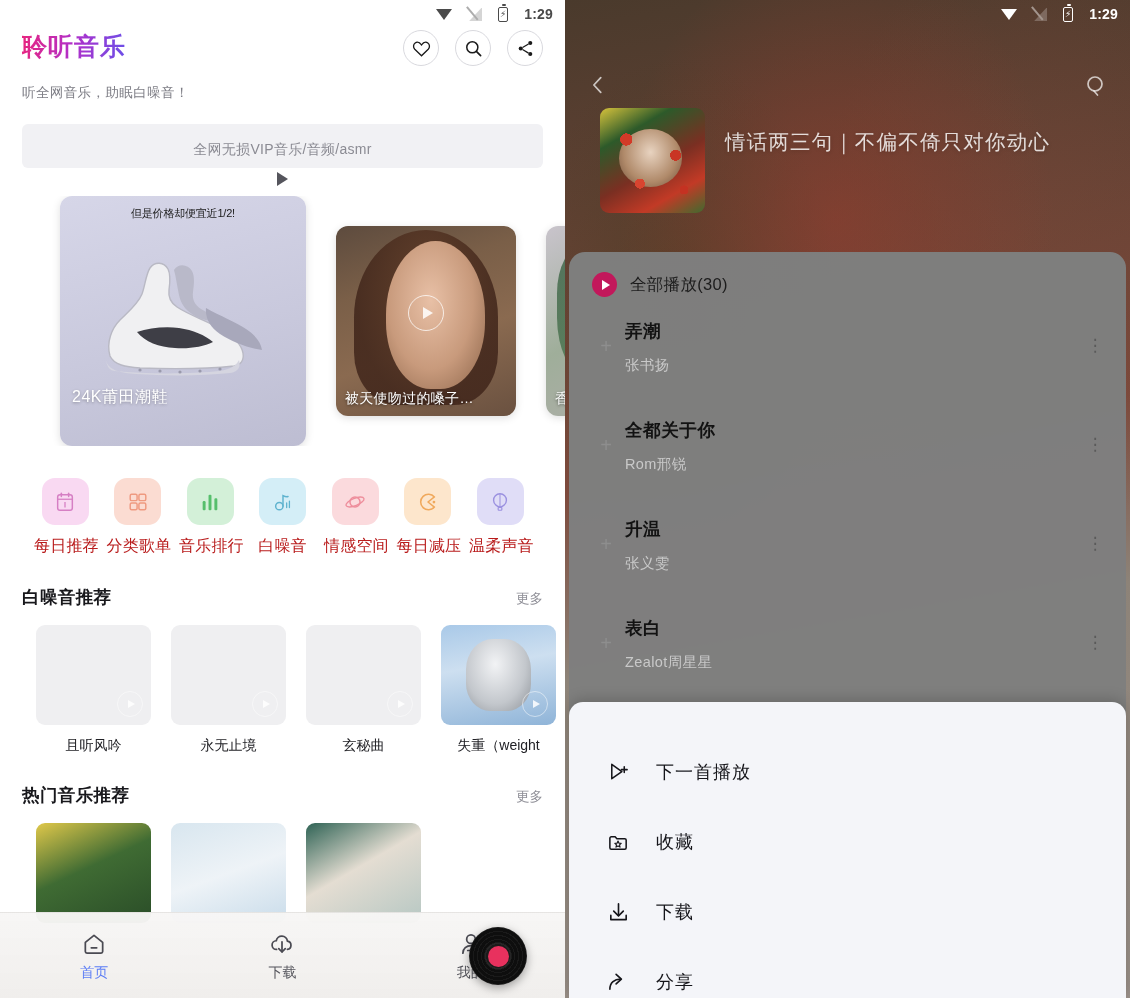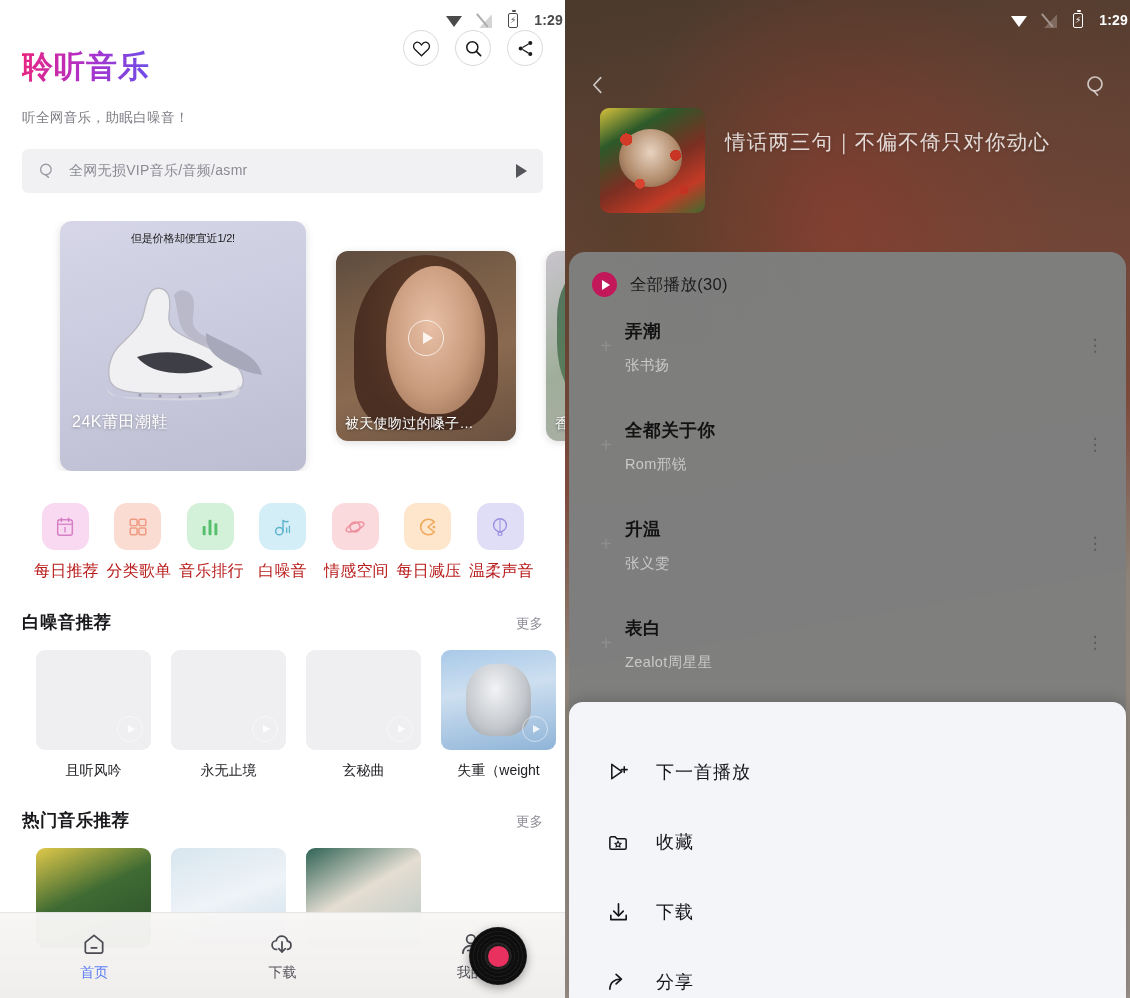--- a/index.html
+++ b/index.html
@@ -11,22 +11,22 @@
   .stage { position:relative; width:1130px; height:998px; display:flex; }
 
   
   .phone { position:relative; width:565px; height:998px; overflow:hidden; }
   .phone-left  { background:#ffffff; }
   .phone-right { background:#3a2a24; }
 
   
   .statusbar {
     position:absolute; top:0; left:0; right:0; height:28px;
-    display:flex; align-items:flex-end; justify-content:flex-end;
-    gap:16px; padding-right:2px; z-index:40;
+    display:flex; align-items:center; justify-content:flex-end;
+    gap:16px; padding-right:12px; z-index:40;
   }
   .sb-time { font-size:14px; font-weight:bold; letter-spacing:.2px; }
   .sb-dark .sb-time { color:#4a4a4a; }
   .sb-light .sb-time { color:#ffffff; }
   .ic-wifi { width:17px; height:13px; position:relative; }
   .ic-wifi:before {
     content:""; position:absolute; left:0; top:1px;
     border-left:8.5px solid transparent; border-right:8.5px solid transparent;
     border-top:11px solid currentColor;
   }
@@ -50,40 +50,39 @@
   }
   .ic-bat:after {
     content:"\26A1"; font-size:9px; line-height:1; color:currentColor;
   }
   .sb-dark { color:#4a4a4a; }
   .sb-light { color:#ffffff; }
 
   
   .lh { padding:30px 22px 0 22px; position:relative; }
   .app-title {
-    font-size:31px; font-weight:bold; letter-spacing:1px;
+    font-size:25px; font-weight:bold; letter-spacing:1px;
     background:linear-gradient(95deg,#e8257f 0%,#b12fc9 48%,#6b4fe8 100%);
     -webkit-background-clip:text; background-clip:text;
     -webkit-text-fill-color:transparent; color:#c02a9e;
     display:inline-block;
-    margin-top:16px;
   }
   .app-sub { font-size:13.5px; color:#7d7d85; margin-top:21px; letter-spacing:.4px; }
 
   .hdr-actions { position:absolute; right:22px; top:30px; display:flex; gap:16px; }
   .circ-btn {
     width:36px; height:36px; border-radius:50%; border:1.4px solid #d9d9de;
     display:flex; align-items:center; justify-content:center; background:#fff;
   }
   .circ-btn svg { display:block; }
 
   
   .searchbar {
     margin:22px 22px 0 22px; height:44px; background:#f1f1f4; border-radius:6px;
-    display:flex; align-items:center; padding:16px 16px; gap:13px;
+    display:flex; align-items:center; padding:4px 16px; gap:13px;flex-direction:column;
   }
   .search-ph { font-size:14px; color:#8b8b93; flex:1; letter-spacing:.3px; }
   .play-tri { width:0; height:0; border-left:11px solid #55555c;
               border-top:7px solid transparent; border-bottom:7px solid transparent; }
 
   
   .banner-wrap { margin-top:28px; padding-left:60px; height:250px; position:relative; overflow:hidden; }
   .banner-row { display:flex; gap:30px; align-items:center; height:100%; }
   .bn {
     border-radius:12px; position:relative; overflow:hidden; flex:none;

